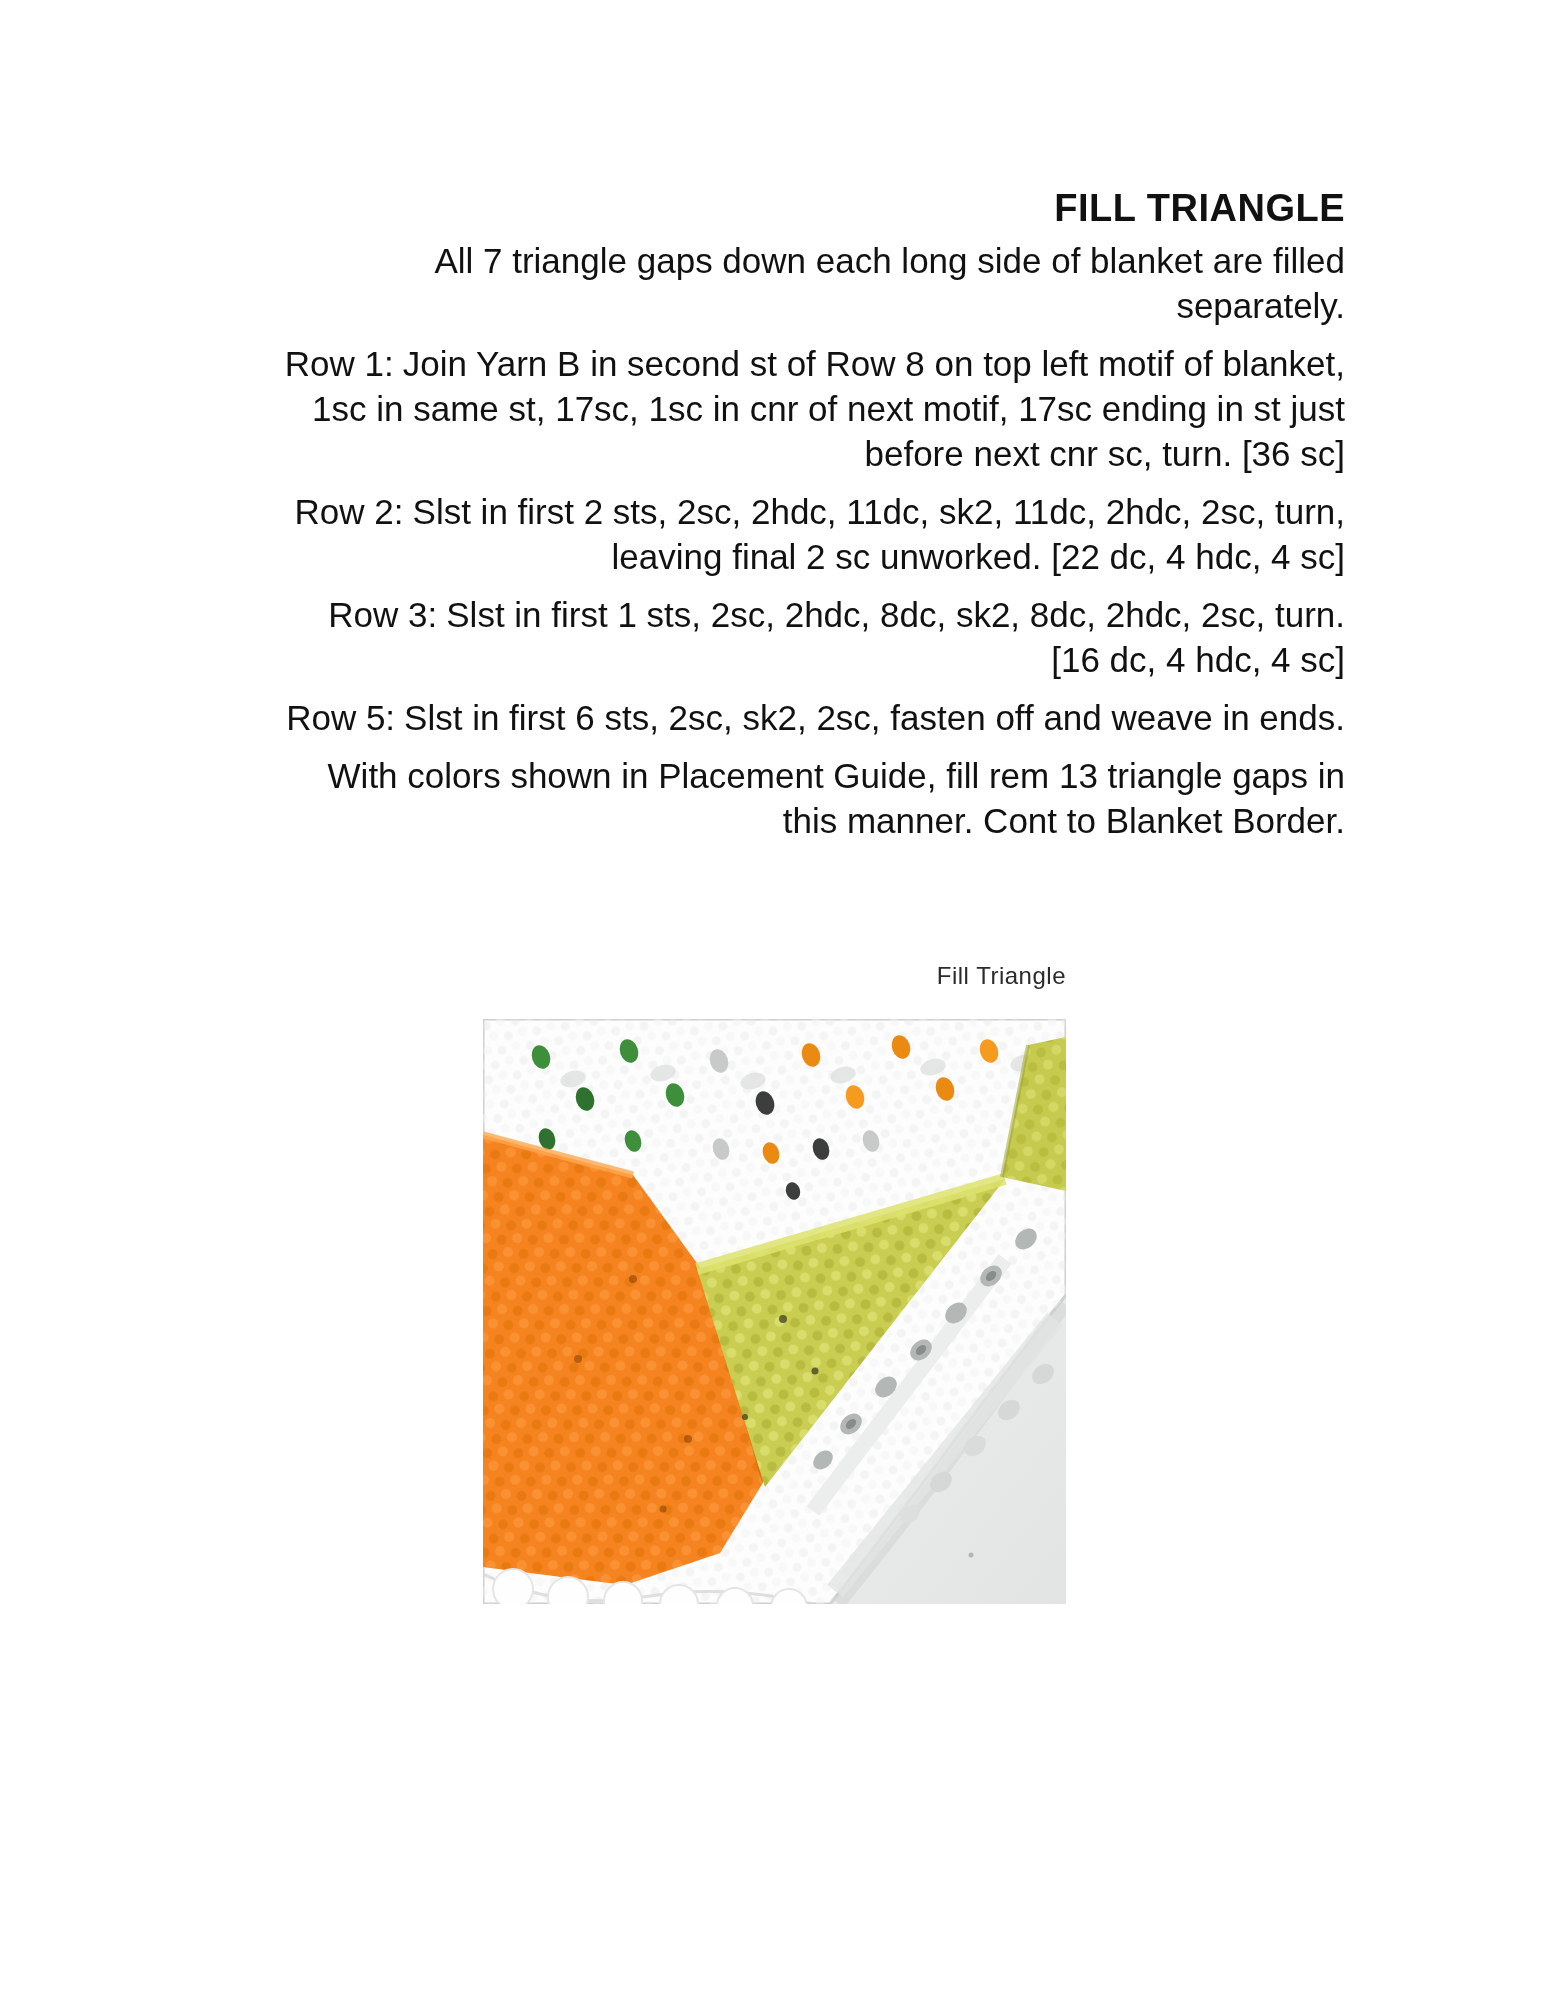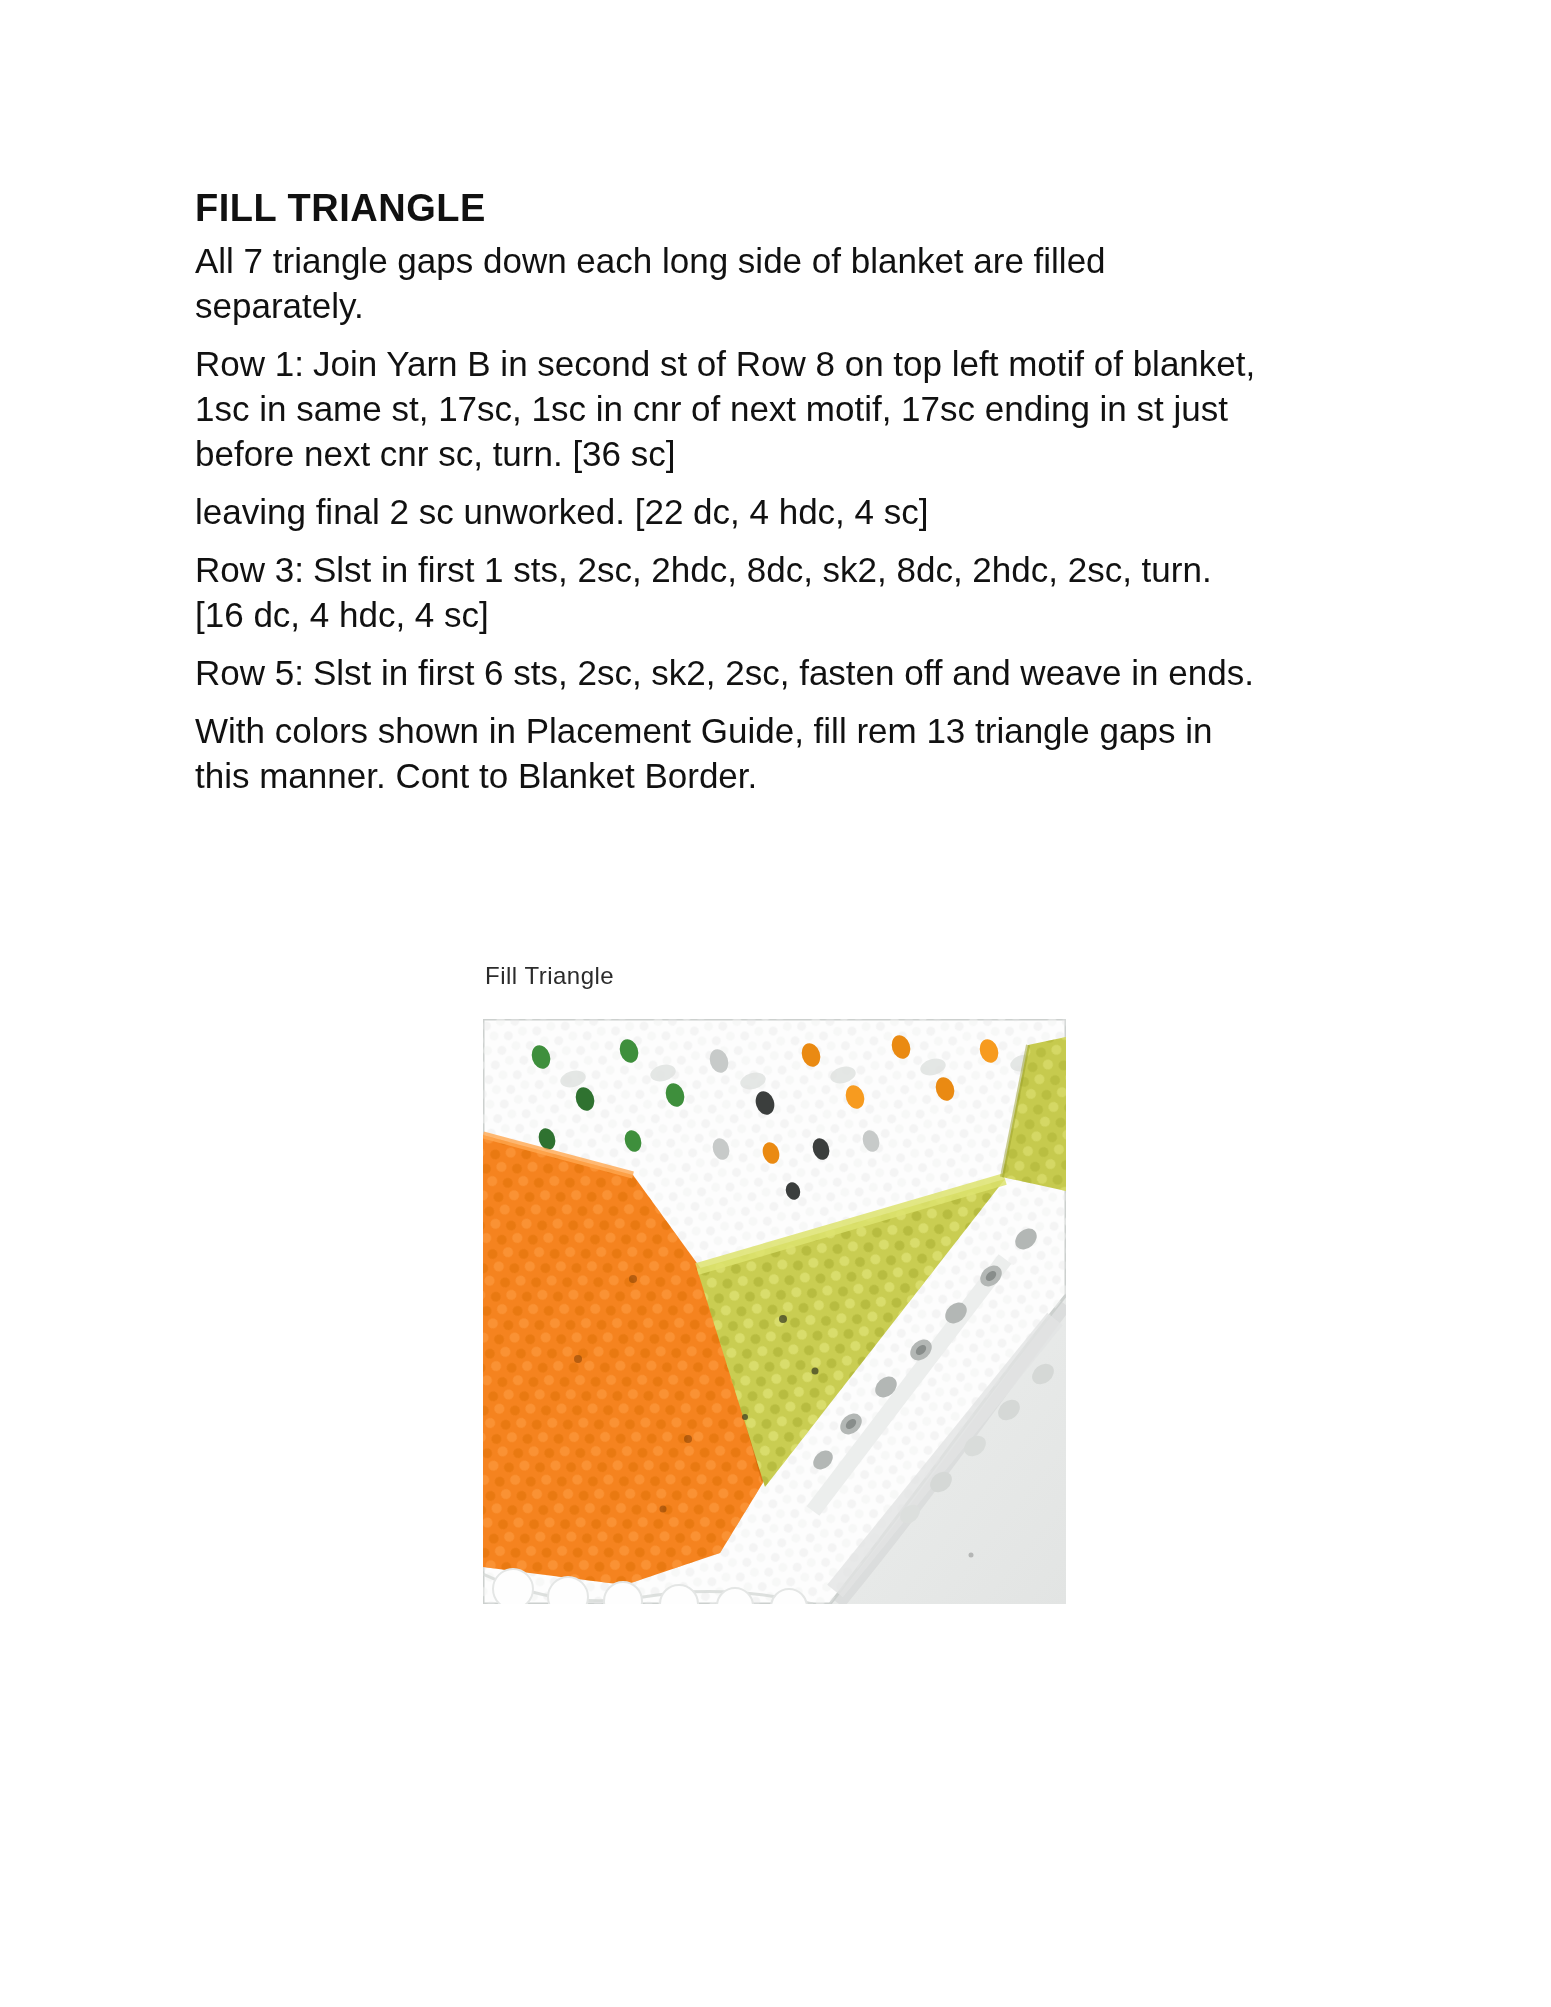--- a/index.html
+++ b/index.html
@@ -4,20 +4,21 @@
 <style>
   html, body { margin: 0; padding: 0; background: #ffffff; }
   .page {
     position: relative;
     width: 1551px;
     height: 2007px;
     background: #ffffff;
     font-family: "Liberation Sans", sans-serif;
     color: #111111;
     overflow: hidden;
+    text-align: right;
   }
   .textblock {
     position: absolute;
     left: 195px;
     top: 185px;
     width: 1150px;
   }
   h1.heading {
     margin: 0;
     font-size: 38px;
@@ -65,20 +66,21 @@
       <span class="line">separately.</span>
     </p>
 
     <p class="para">
       <span class="line"><b class="row-label">Row 1:</b><span>Join Yarn B in second st of Row 8 on top left motif of blanket,</span></span>
       <span class="line">1sc in same st, 17sc, 1sc in cnr of next motif, 17sc ending in st just</span>
       <span class="line">before next cnr sc, turn. [36 sc]</span>
     </p>
 
     <p class="para">
+      <span class="line"><b class="row-label">Row 2:</b><span>Slst in first 2 sts, 2sc, 2hdc, 11dc, sk2, 11dc, 2hdc, 2sc, turn,</span></span>
       <span class="line">leaving final 2 sc unworked. [22 dc, 4 hdc, 4 sc]</span>
     </p>
 
     <p class="para">
       <span class="line"><b class="row-label">Row 3:</b><span>Slst in first 1 sts, 2sc, 2hdc, 8dc, sk2, 8dc, 2hdc, 2sc, turn.</span></span>
       <span class="line">[16 dc, 4 hdc, 4 sc]</span>
     </p>
 
     <p class="para">
     </p>

